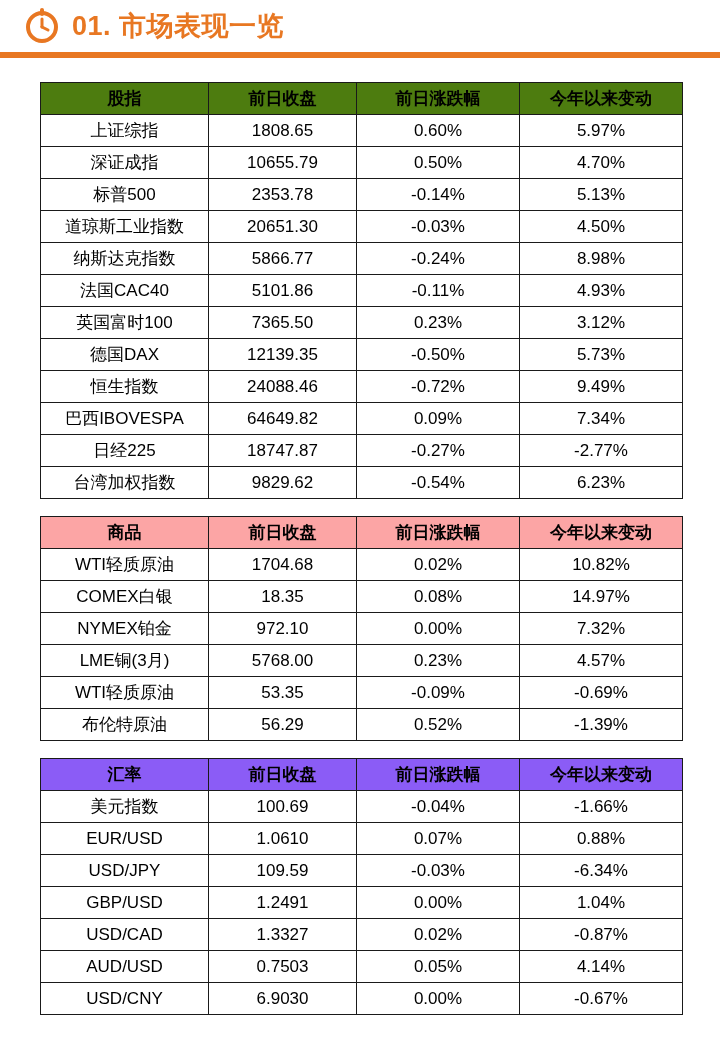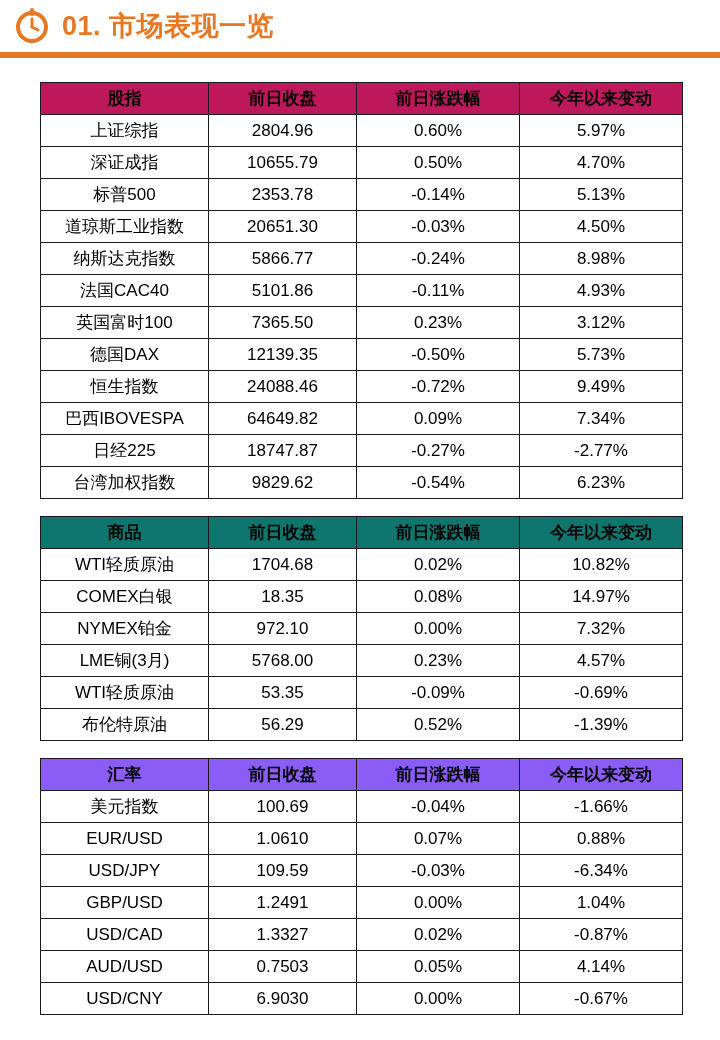--- a/index.html
+++ b/index.html
@@ -14,21 +14,21 @@
     width: 720px; height: 1040px;
     overflow: hidden;
     background: #ffffff;
   }
   
   .header {
     position: relative;
     height: 52px;
     display: flex;
     align-items: center;
-    padding-left: 14px;
+    padding-left: 24px;
   }
   .header-rule {
     position: absolute;
     left: 0; right: 0; top: 52px;
     height: 6px;
     background: #E87722;
   }
   .clock-icon {
     width: 36px; height: 36px;
     flex: 0 0 36px;
@@ -59,22 +59,22 @@
     padding: 1px 4px;
     white-space: nowrap;
     overflow: hidden;
   }
   table.data th { font-weight: bold; }
   col.c1 { width: 168px; }
   col.c2 { width: 148px; }
   col.c3 { width: 163px; }
   col.c4 { width: 163px; }
 
-  .hdr-index th { background: #be185d; }
-  .hdr-commodity th { background: #0f766e; }
+  .hdr-index th { background: #4d7c0f; }
+  .hdr-commodity th { background: #fca5a5; }
   .hdr-fx th { background: #8b5cf6; }
 
   .t1 { top: 82px; }
   .t2 { top: 516px; }
   .t3 { top: 758px; }
 </style>
 </head>
 <body>
 
 <div class="page">
@@ -104,21 +104,21 @@
         <tr class="hdr-index">
           <th>股指</th>
           <th>前日收盘</th>
           <th>前日涨跌幅</th>
           <th>今年以来变动</th>
         </tr>
       </thead>
       <tbody>
         <tr>
           <td>上证综指</td>
-          <td>2804.96</td>
+          <td>1808.65</td>
           <td>0.60%</td>
           <td>5.97%</td>
         </tr>
         <tr>
           <td>深证成指</td>
           <td>10655.79</td>
           <td>0.50%</td>
           <td>4.70%</td>
         </tr>
         <tr>

